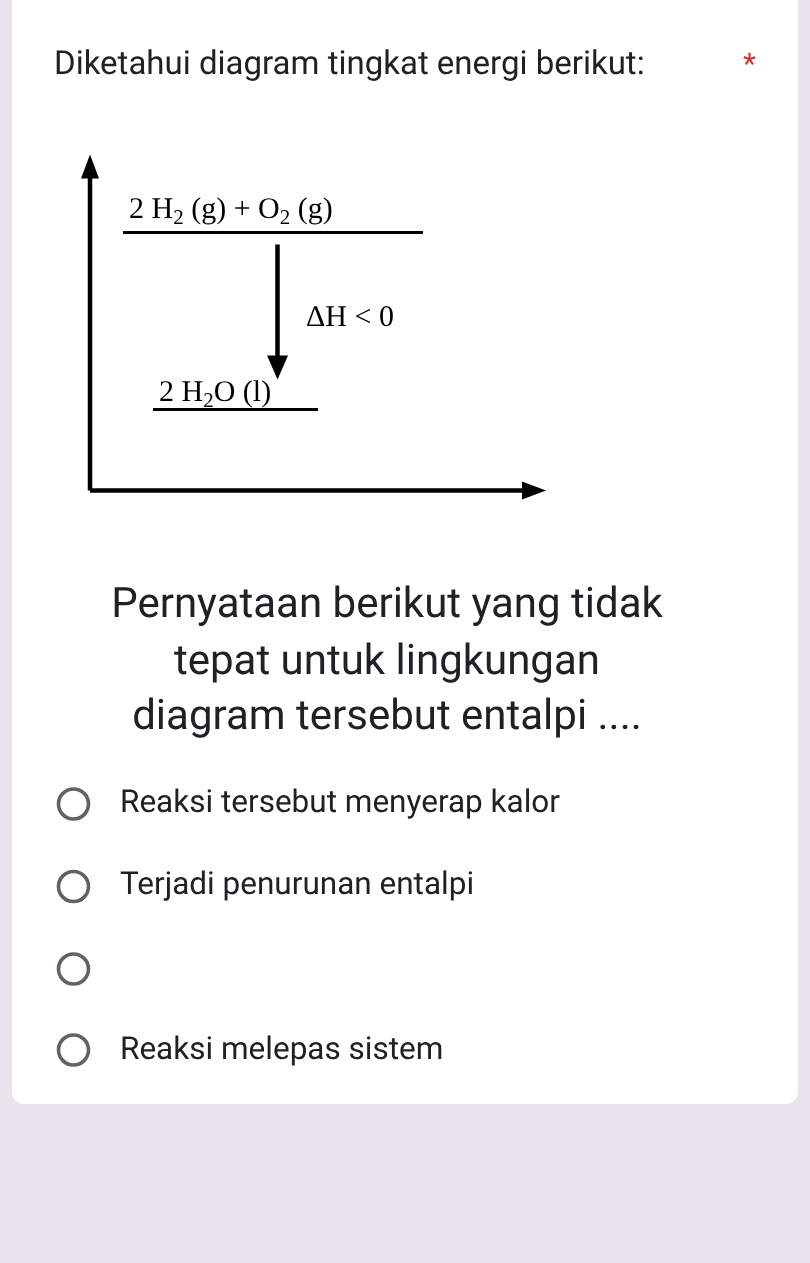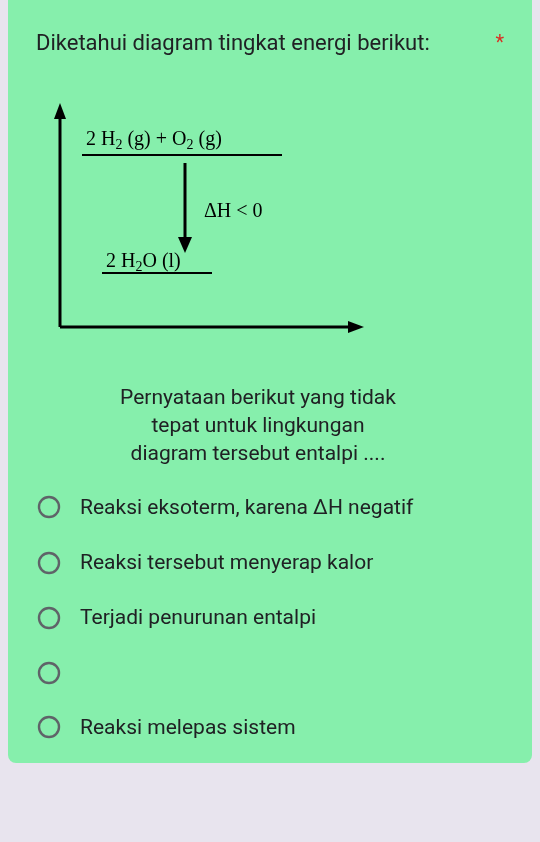--- a/index.html
+++ b/index.html
@@ -4,21 +4,21 @@
 <style>
   html, body {
     margin: 0;
     padding: 0;
     font-family: Roboto, Arial, sans-serif;
     background: #e8e4ee;
     color: #202124;
     width: 540px;
   }
   .card {
-    background: #86efac;
+    background: #ffffff;
     margin: 0 8px;
     border-radius: 0 0 8px 8px;
     padding: 28px 28px 8px 28px;
     box-sizing: border-box;
   }
   .q-head {
     display: flex;
     align-items: flex-start;
     gap: 12px;
   }
@@ -32,21 +32,21 @@
     color: #d93025;
     font-size: 20px;
     line-height: 1;
     margin-top: 4px;
   }
   .diagram-wrap {
     margin: 36px 0 24px 4px;
     text-decoration: underline;
   }
   .prompt2 {
-    font-size: 21px;
+    font-size: 28px;
     line-height: 1.35;
     text-align: center;
     margin: 0 24px 8px 0;
   }
   .options {
     margin-top: 12px;
   }
   .option-row {
     display: flex;
     align-items: center;
@@ -99,28 +99,20 @@
   </div>
 
   <div class="prompt2">
     <span>Pernyataan berikut yang tidak</span><br>
     <span>tepat untuk lingkungan</span><br>
     <span>diagram tersebut entalpi ....</span>
   </div>
 
   <div class="options">
 
-    <div class="option-row">
-      <span class="radio-outer">
-        <svg width="26" height="26" viewBox="0 0 26 26">
-            <circle cx="13" cy="13" r="10" fill="none" stroke="#5f6368" stroke-width="2.4"></circle>
-          </svg>
-      </span>
-      <span class="opt-label">Reaksi eksoterm, karena  ΔH negatif</span>
-    </div>
 
     <div class="option-row">
       <span class="radio-outer">
         <svg width="26" height="26" viewBox="0 0 26 26">
             <circle cx="13" cy="13" r="10" fill="none" stroke="#5f6368" stroke-width="2.4"></circle>
           </svg>
       </span>
       <span class="opt-label">Reaksi tersebut menyerap kalor</span>
     </div>
 

